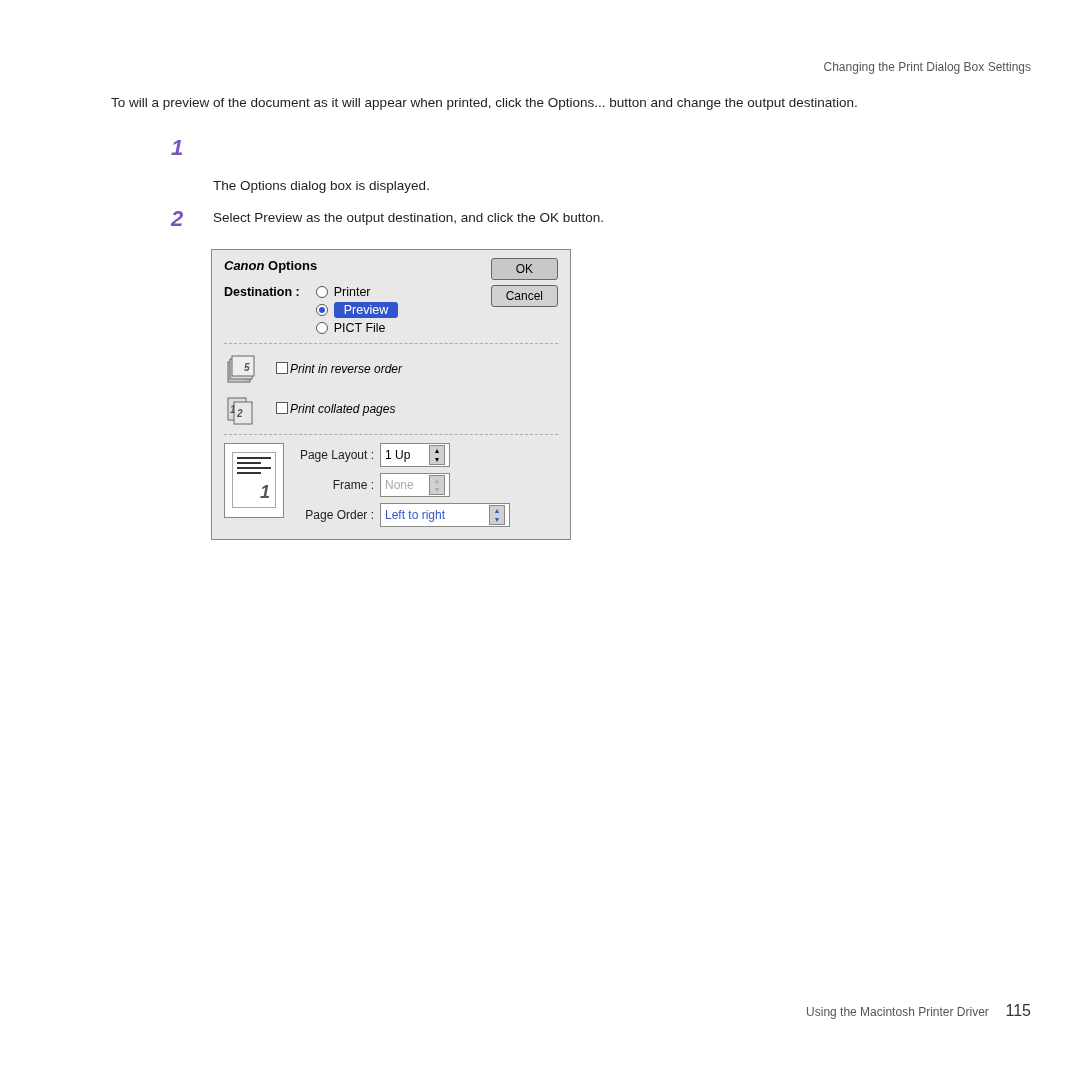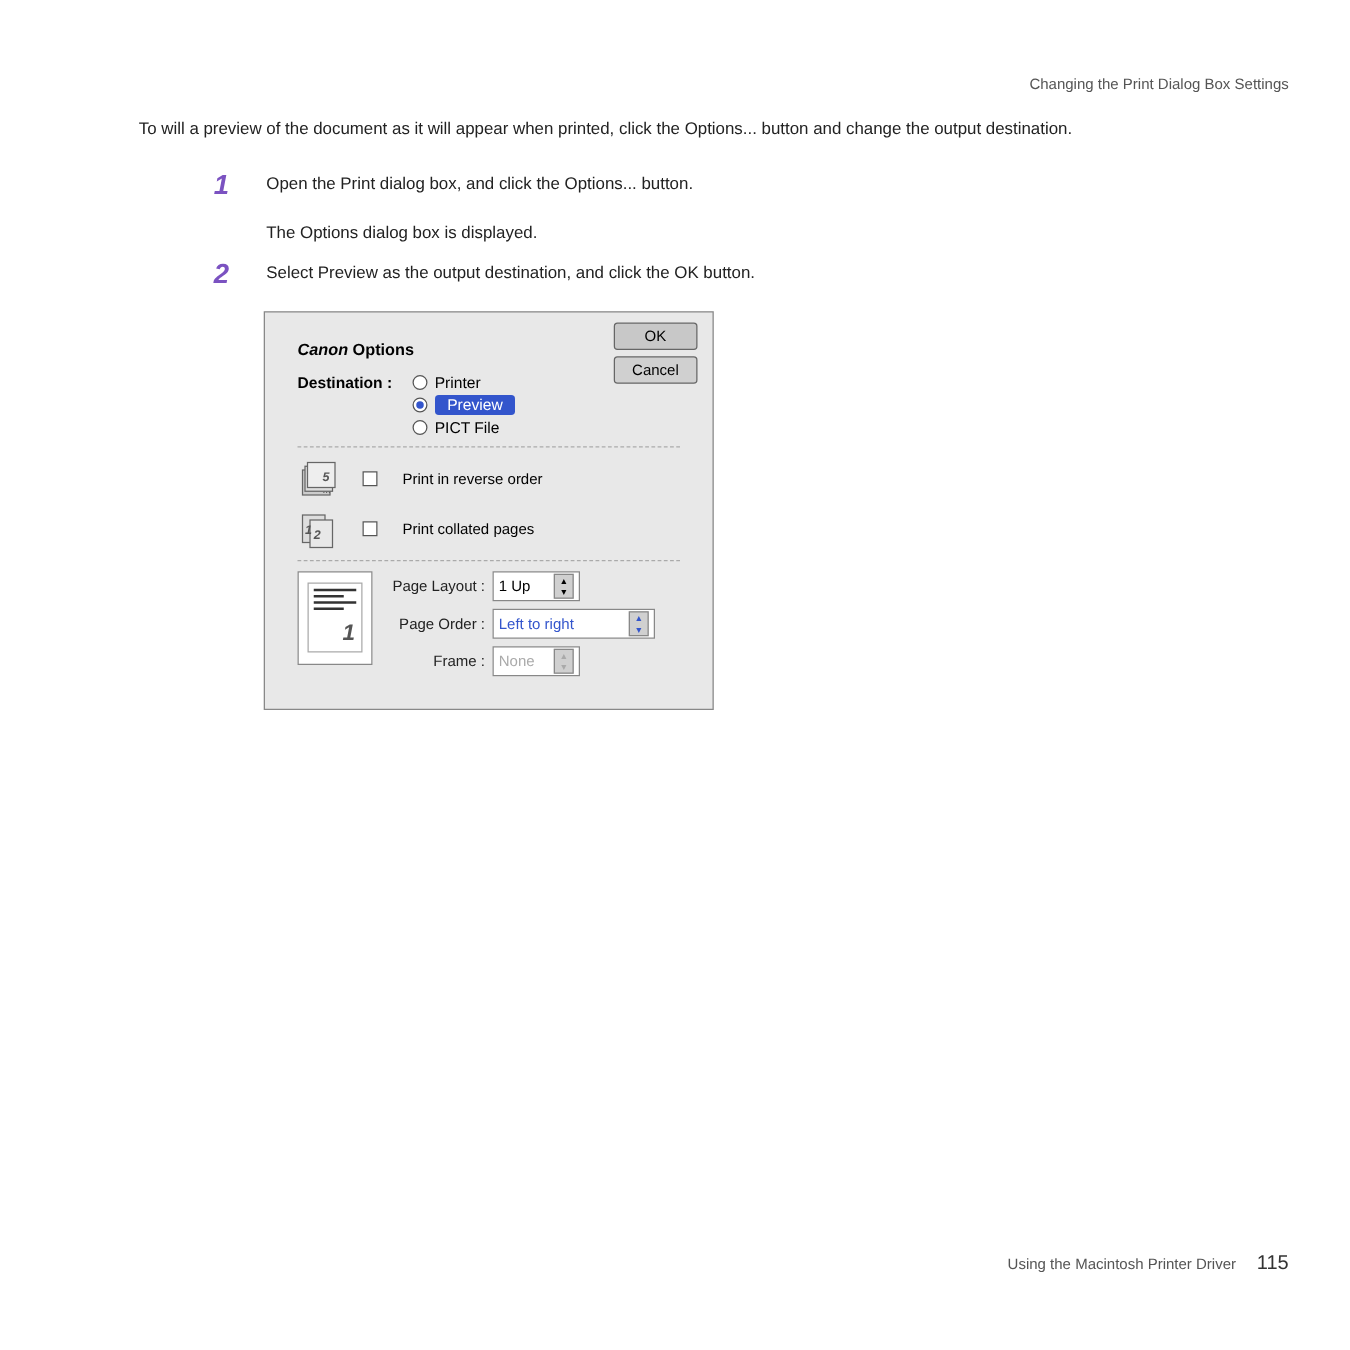--- a/index.html
+++ b/index.html
@@ -79,21 +79,21 @@
     }
     
     .dialog-wrapper {
       margin-top: 16px;
       margin-left: 40px;
     }
     .dialog-box {
       border: 1.5px solid #888;
       background: #e8e8e8;
       width: 360px;
-      padding: 14px;
+      padding: 0;
       position: relative;
     }
     .dialog-title-bar {
       background: #e8e8e8;
       padding: 8px 12px 4px 12px;
       font-size: 13px;
       font-weight: bold;
       border-bottom: none;
     }
     .dialog-title-bar .canon-brand {
@@ -185,23 +185,24 @@
       align-items: center;
       gap: 18px;
     }
     .print-option-icon {
       display: flex;
       align-items: center;
       justify-content: center;
     }
     .checkbox-option {
       display: flex;
-      align-items: center;
-      gap: 20px;
-      font-size: 12px;
+      align-items: flex-start;
+      gap: 2px;
+      font-size: 12px;
+      font-style: italic;
     }
     .checkbox-sq {
       width: 12px;
       height: 12px;
       border: 1.5px solid #555;
       background: #fff;
       display: inline-block;
     }
     .page-layout-section {
       margin-top: 8px;
@@ -326,23 +327,20 @@
 
 
   <div class="intro-text">
     <span>To will a preview of the document as it will appear when printed, click the Options... button and change the output destination.</span>
   </div>
 
   <div class="steps">
 
     <div class="step">
       <div class="step-number">1</div>
-      <div class="step-content">
-        <p>Open the Print dialog box, and click the Options... button.</p>
-      </div>
     </div>
     <div class="step-sub">The Options dialog box is displayed.</div>
 
     <div class="step" style="margin-top: 14px;">
       <div class="step-number">2</div>
       <div class="step-content">
         <p>Select Preview as the output destination, and click the OK button.</p>
       </div>
     </div>
 
@@ -443,40 +441,40 @@
                 <div class="layout-select select-1up">
                   <span>1 Up</span>
                   <div class="stepper">
                     <span class="stepper-arrow-up"></span>
                     <span class="stepper-arrow-down"></span>
                   </div>
                 </div>
               </div>
 
               <div class="layout-row">
+                <span class="layout-label">Frame :</span>
+                <div class="layout-select select-none">
+                  <span style="color:#aaa;">None</span>
+                  <div class="stepper">
+                    <span class="stepper-arrow-up"></span>
+                    <span class="stepper-arrow-down"></span>
+                  </div>
+                </div>
+              </div>
+
+              <div class="layout-row">
                 <span class="layout-label">Page Order :</span>
                 <div class="layout-select select-ltr">
                   <span>Left to right</span>
                   <div class="stepper">
                     <span class="stepper-arrow-up"></span>
                     <span class="stepper-arrow-down"></span>
                   </div>
                 </div>
               </div>
-
-              <div class="layout-row">
-                <span class="layout-label">Frame :</span>
-                <div class="layout-select select-none">
-                  <span style="color:#aaa;">None</span>
-                  <div class="stepper">
-                    <span class="stepper-arrow-up"></span>
-                    <span class="stepper-arrow-down"></span>
-                  </div>
-                </div>
-              </div>
             </div>
           </div>
 
         </div>
       </div>
     </div>
 
   </div>
 
   <div class="bottom-label">

